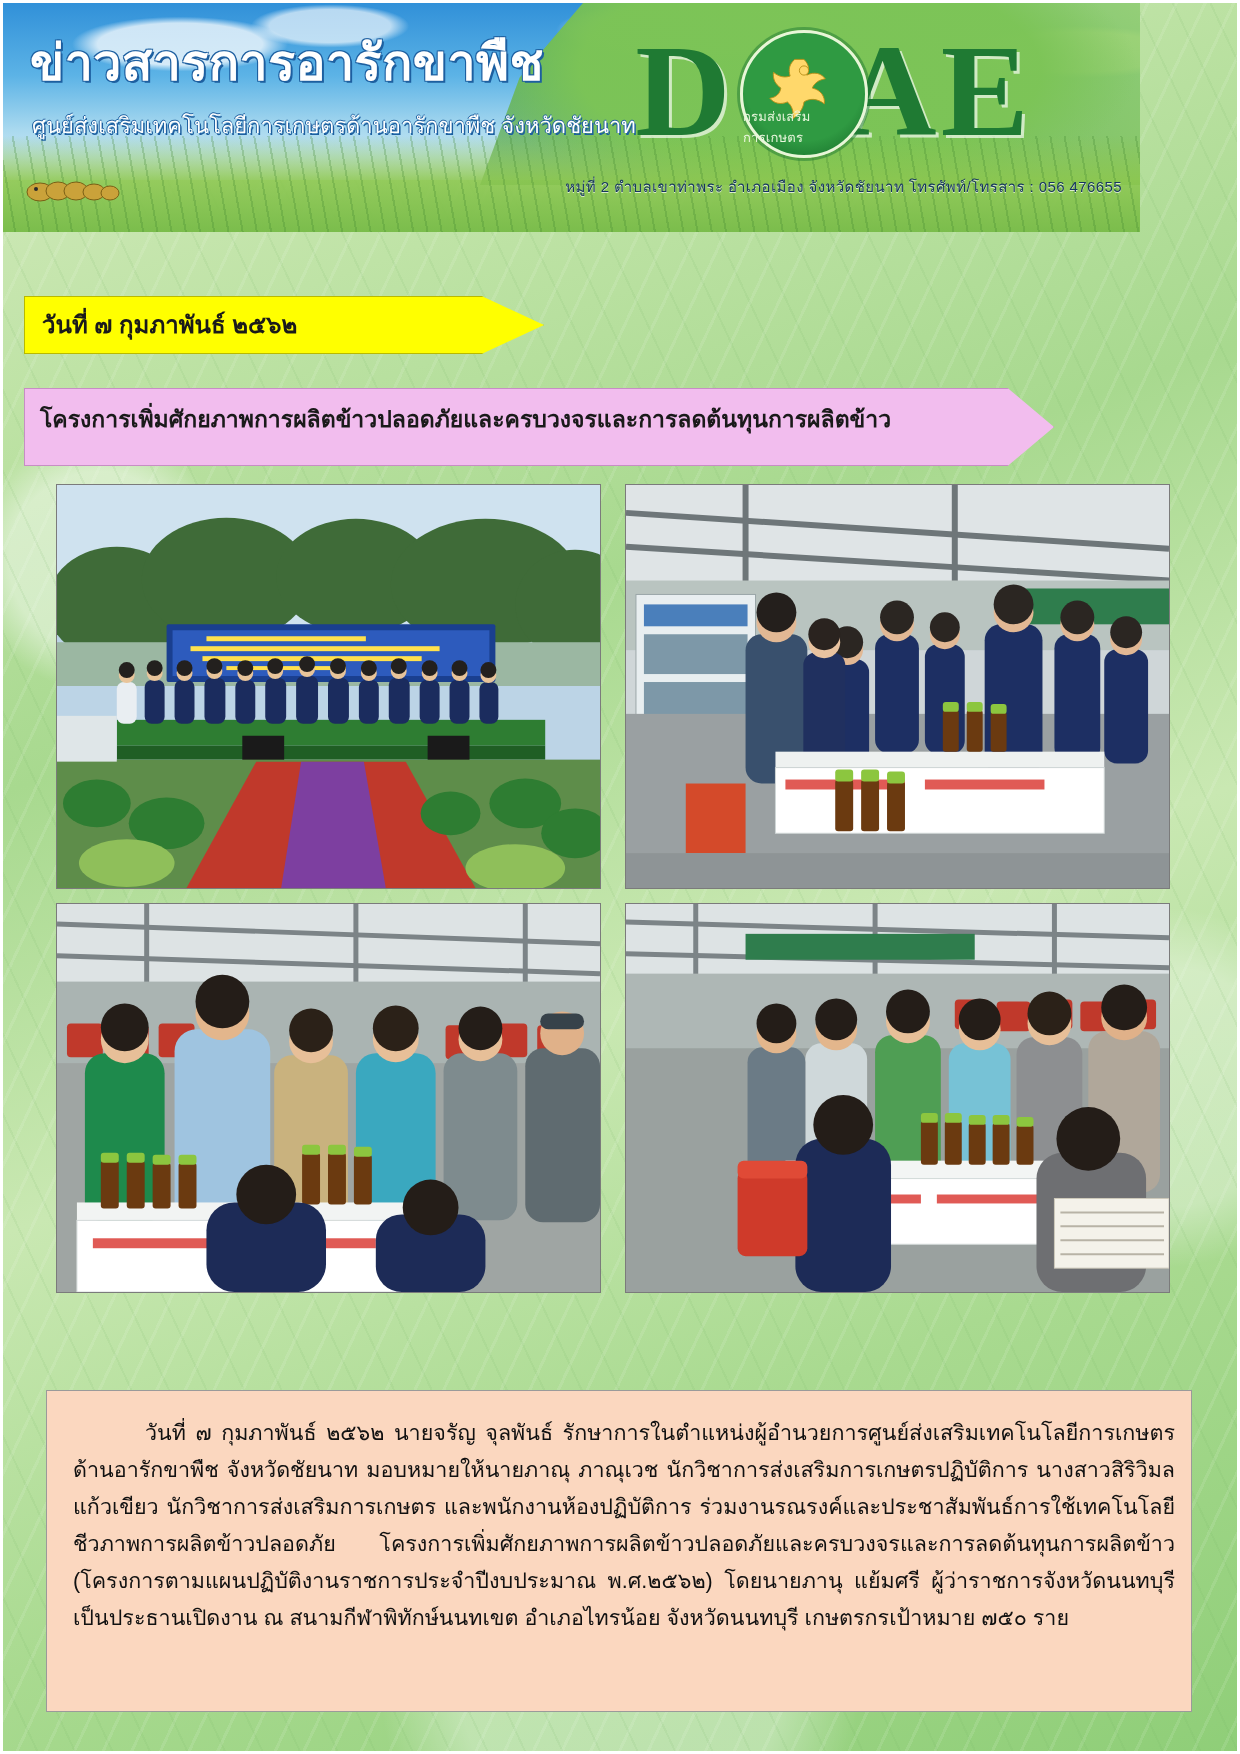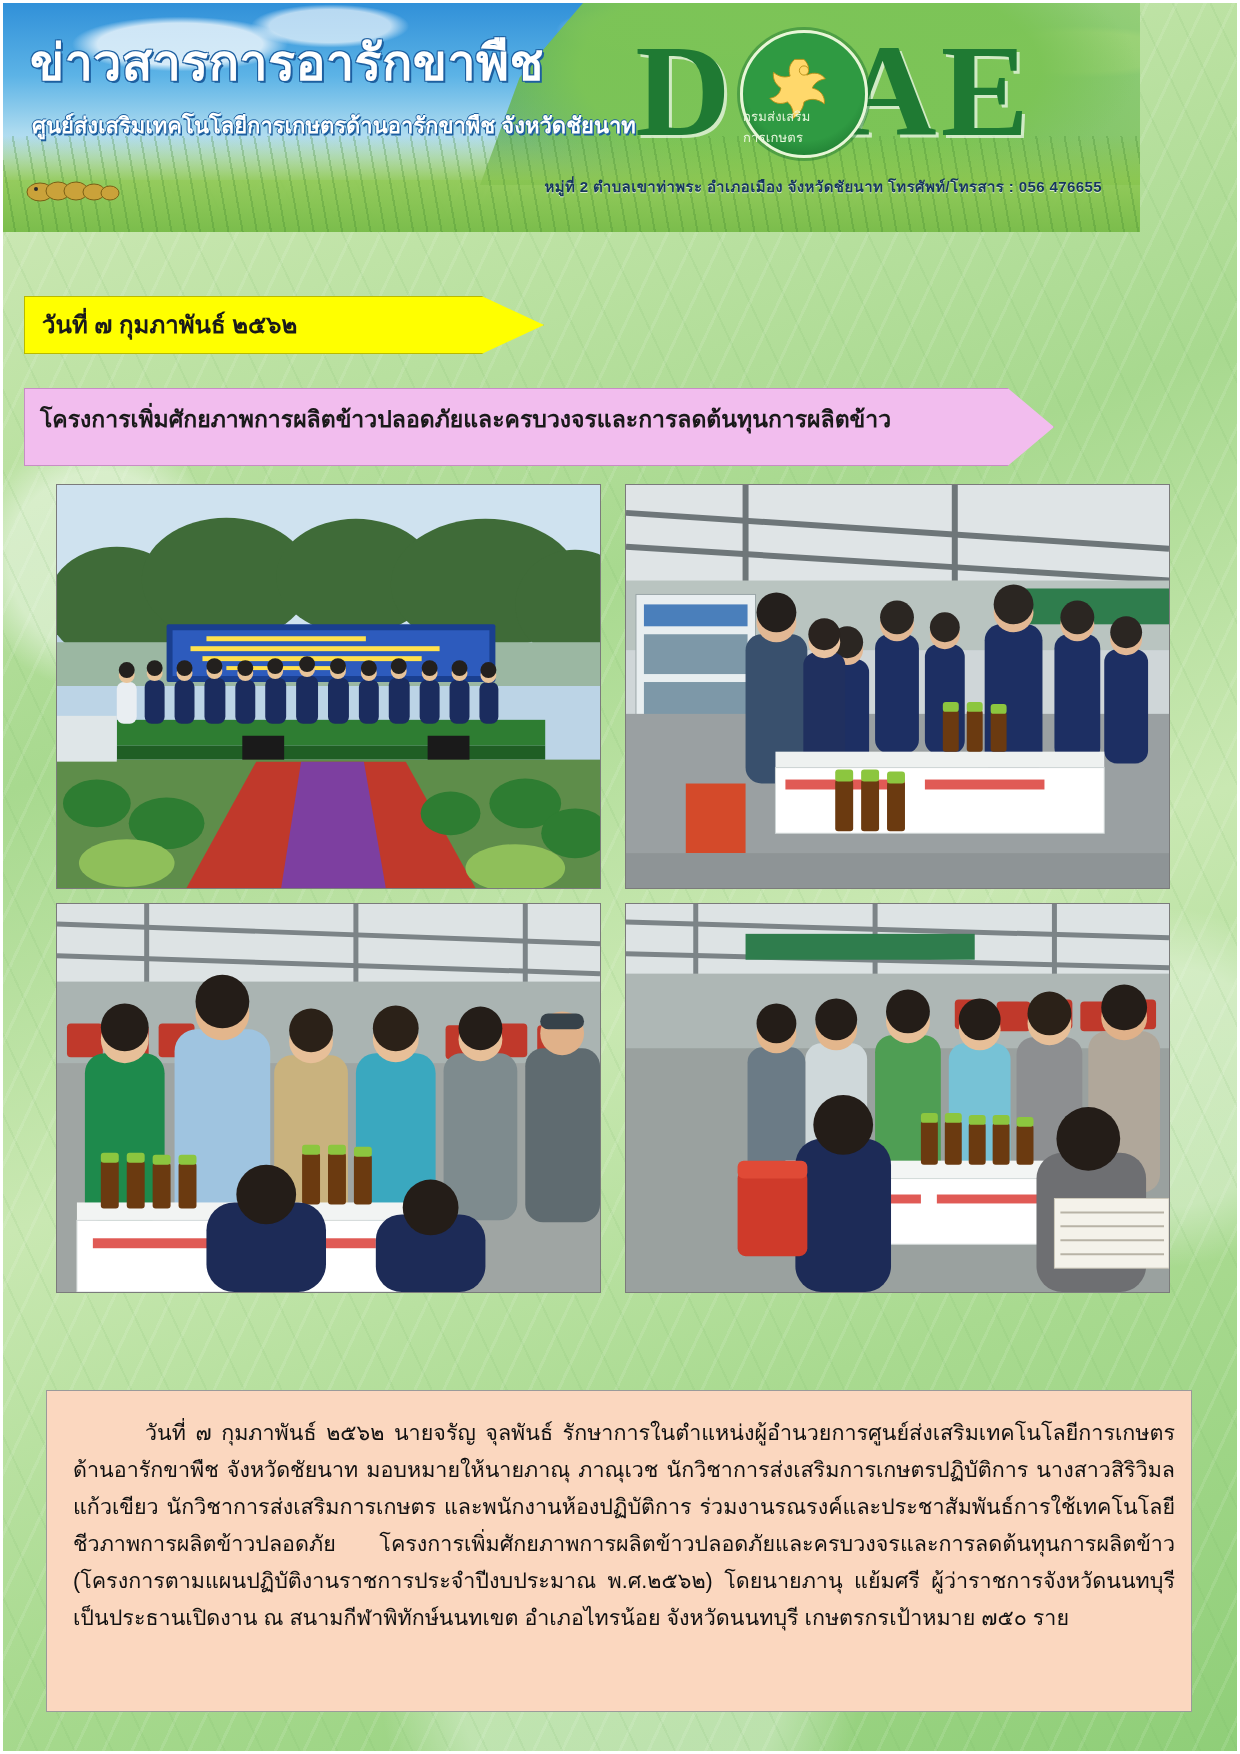--- a/index.html
+++ b/index.html
@@ -103,21 +103,21 @@
     line-height: 1;
     color: #ffffff;
     letter-spacing: 0.5px;
     text-shadow: 2px 2px 0 #1d5fa0, -1px -1px 0 #1d5fa0, 1px -1px 0 #1d5fa0, -1px 1px 0 #1d5fa0;
     white-space: nowrap;
   }
   .masthead-sub {
     position: absolute;
     left: 32px; top: 108px;
     font-size: 22px;
-    font-weight: bold;
+    font-weight: normal;
     color: #ffffff;
     text-shadow: 1.5px 1.5px 0 #1d5fa0, -1px 0 0 #1d5fa0, 0 -1px 0 #1d5fa0;
     white-space: nowrap;
   }
 
   .doae-logo {
     position: absolute;
     right: 26px; top: 16px;
     width: 560px; height: 150px;
   }
@@ -153,25 +153,25 @@
     position: absolute;
     left: 0; right: 0; bottom: 7px;
     font-size: 13px;
     color: #eaf7dd;
     letter-spacing: 0.2px;
     font-family: "Liberation Sans", sans-serif;
   }
 
   .header-contact {
     position: absolute;
-    right: 38px; top: 176px;
+    right: 18px; top: 176px;
     text-align: center;
     color: #15365e;
     font-size: 15px;
-    font-weight: bold;
+    font-weight: normal;
     line-height: 22px;
     text-shadow: 0 1px 0 rgba(255,255,255,0.7);
     letter-spacing: 0.4px;
   }
 
   
   .date-ribbon {
     position: absolute;
     left: 24px; top: 296px;
     width: 520px; height: 58px;

